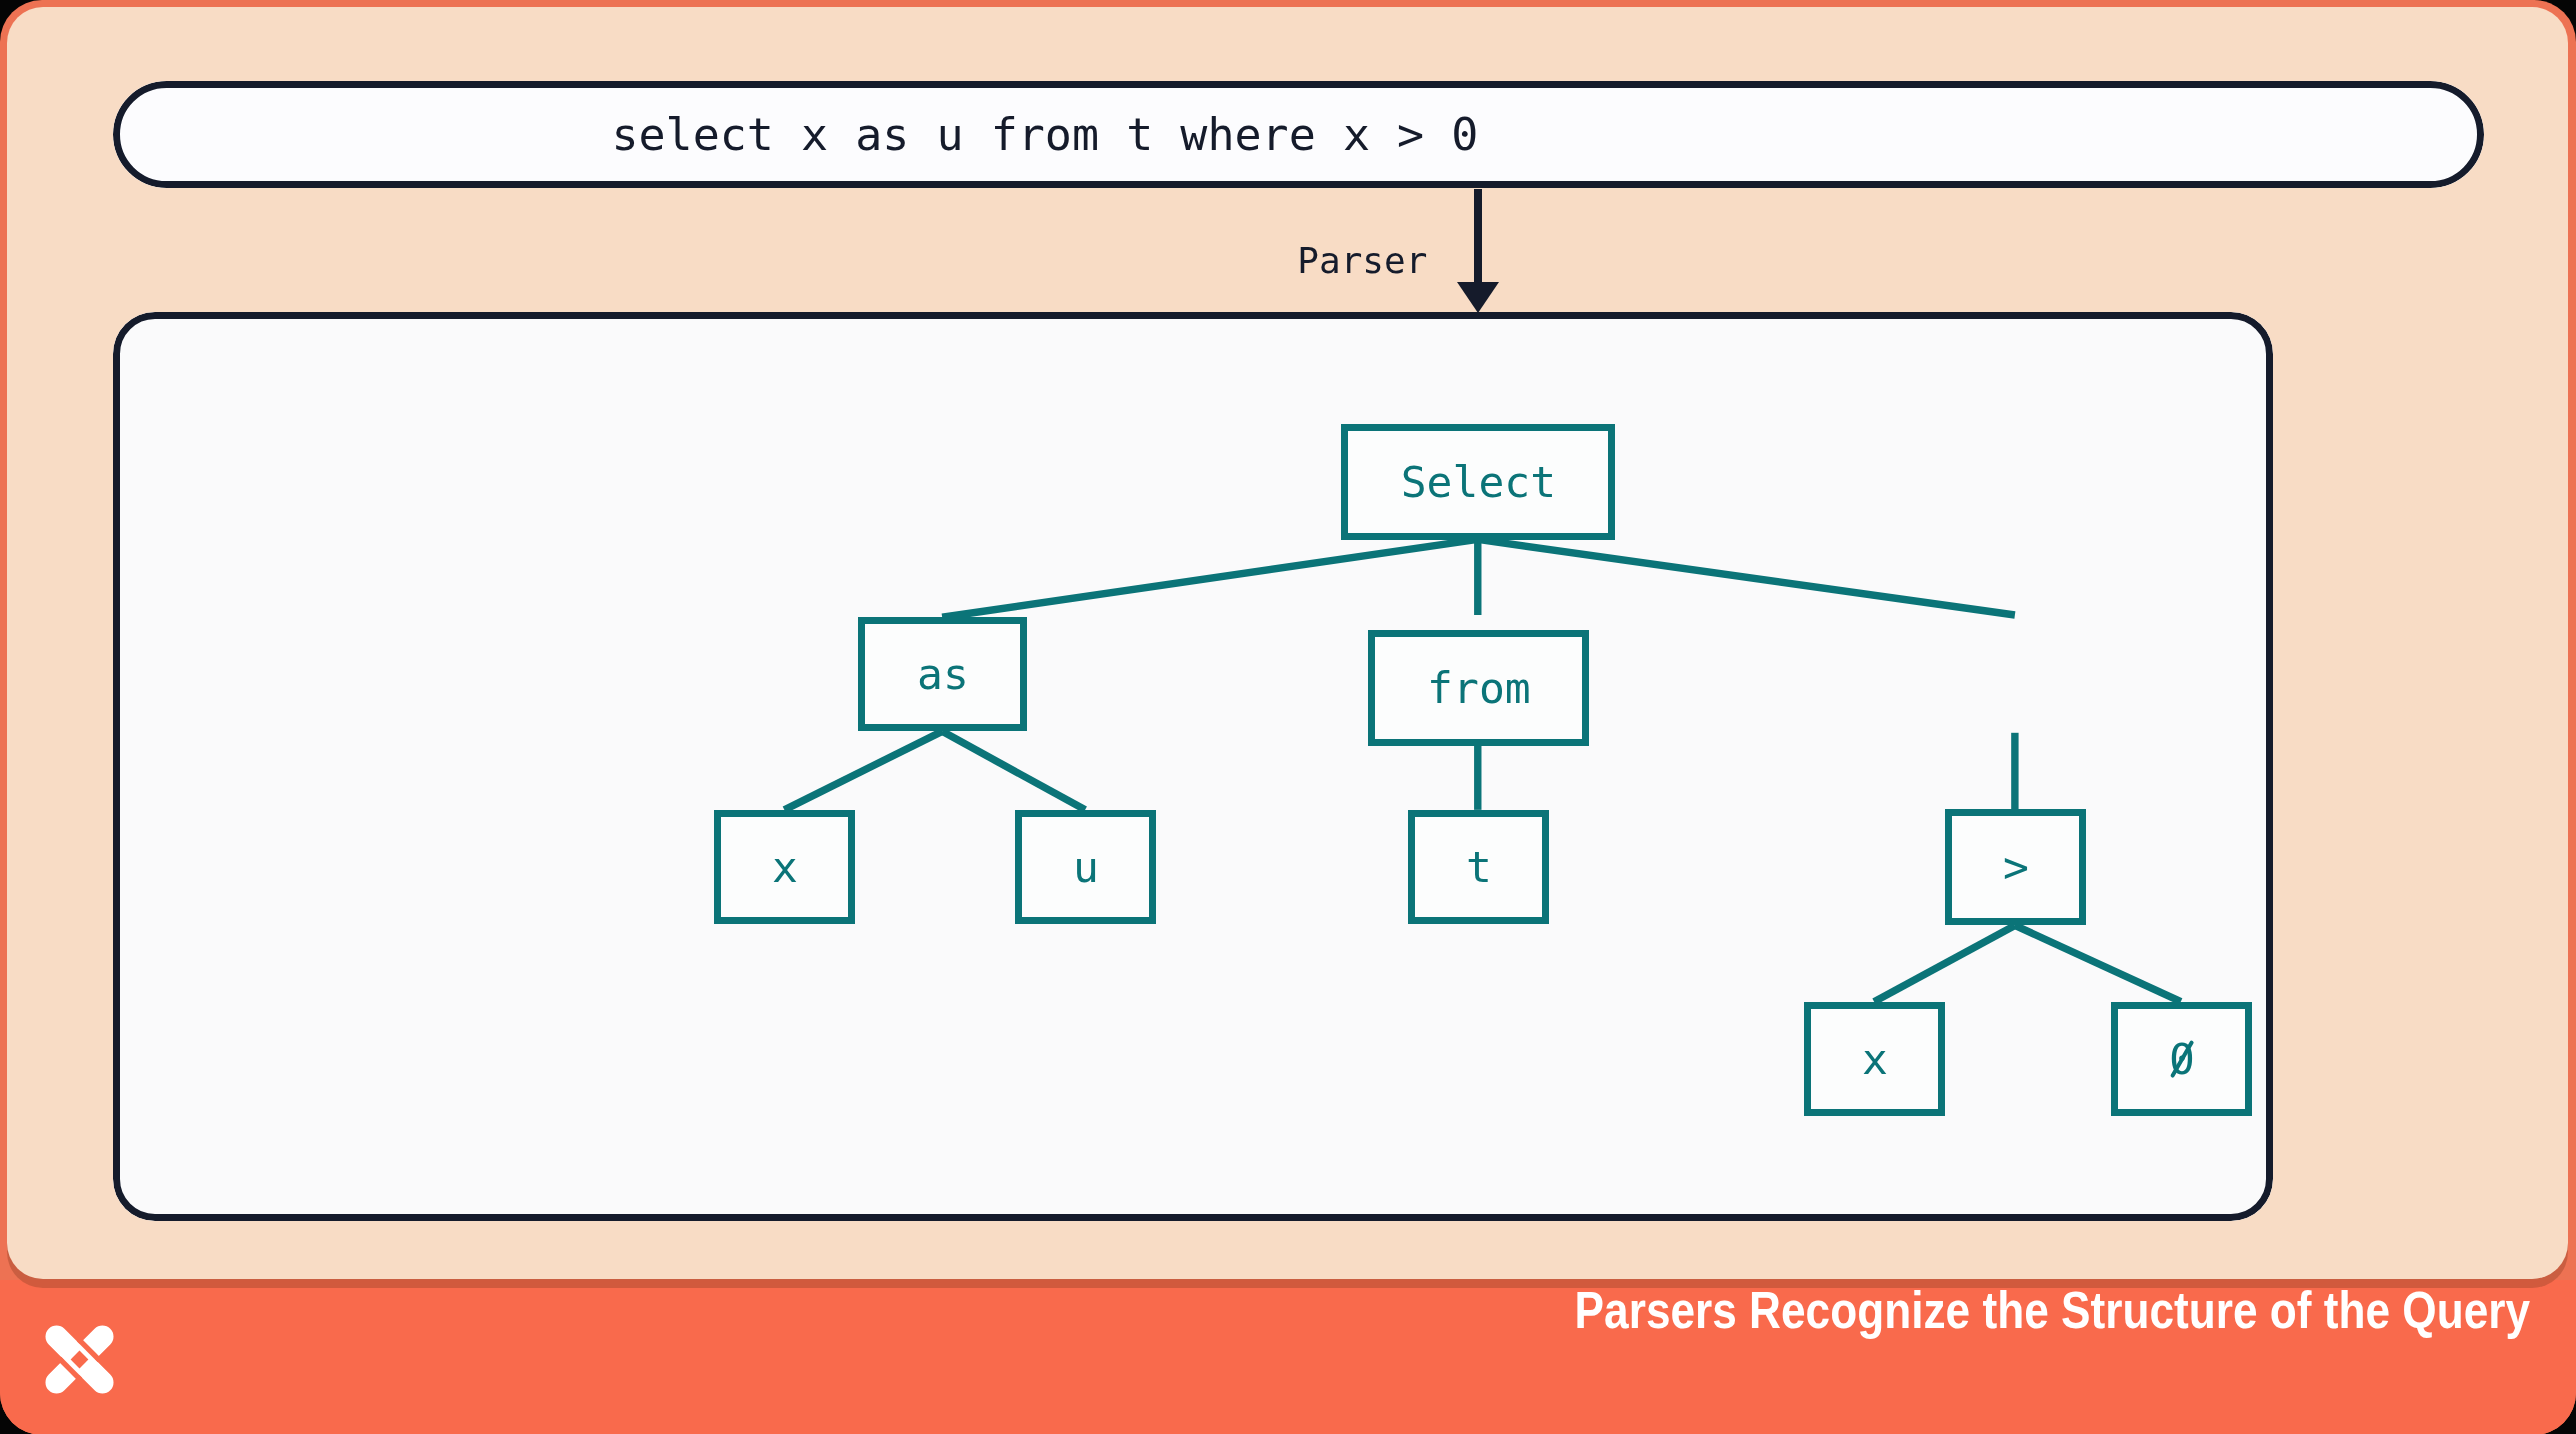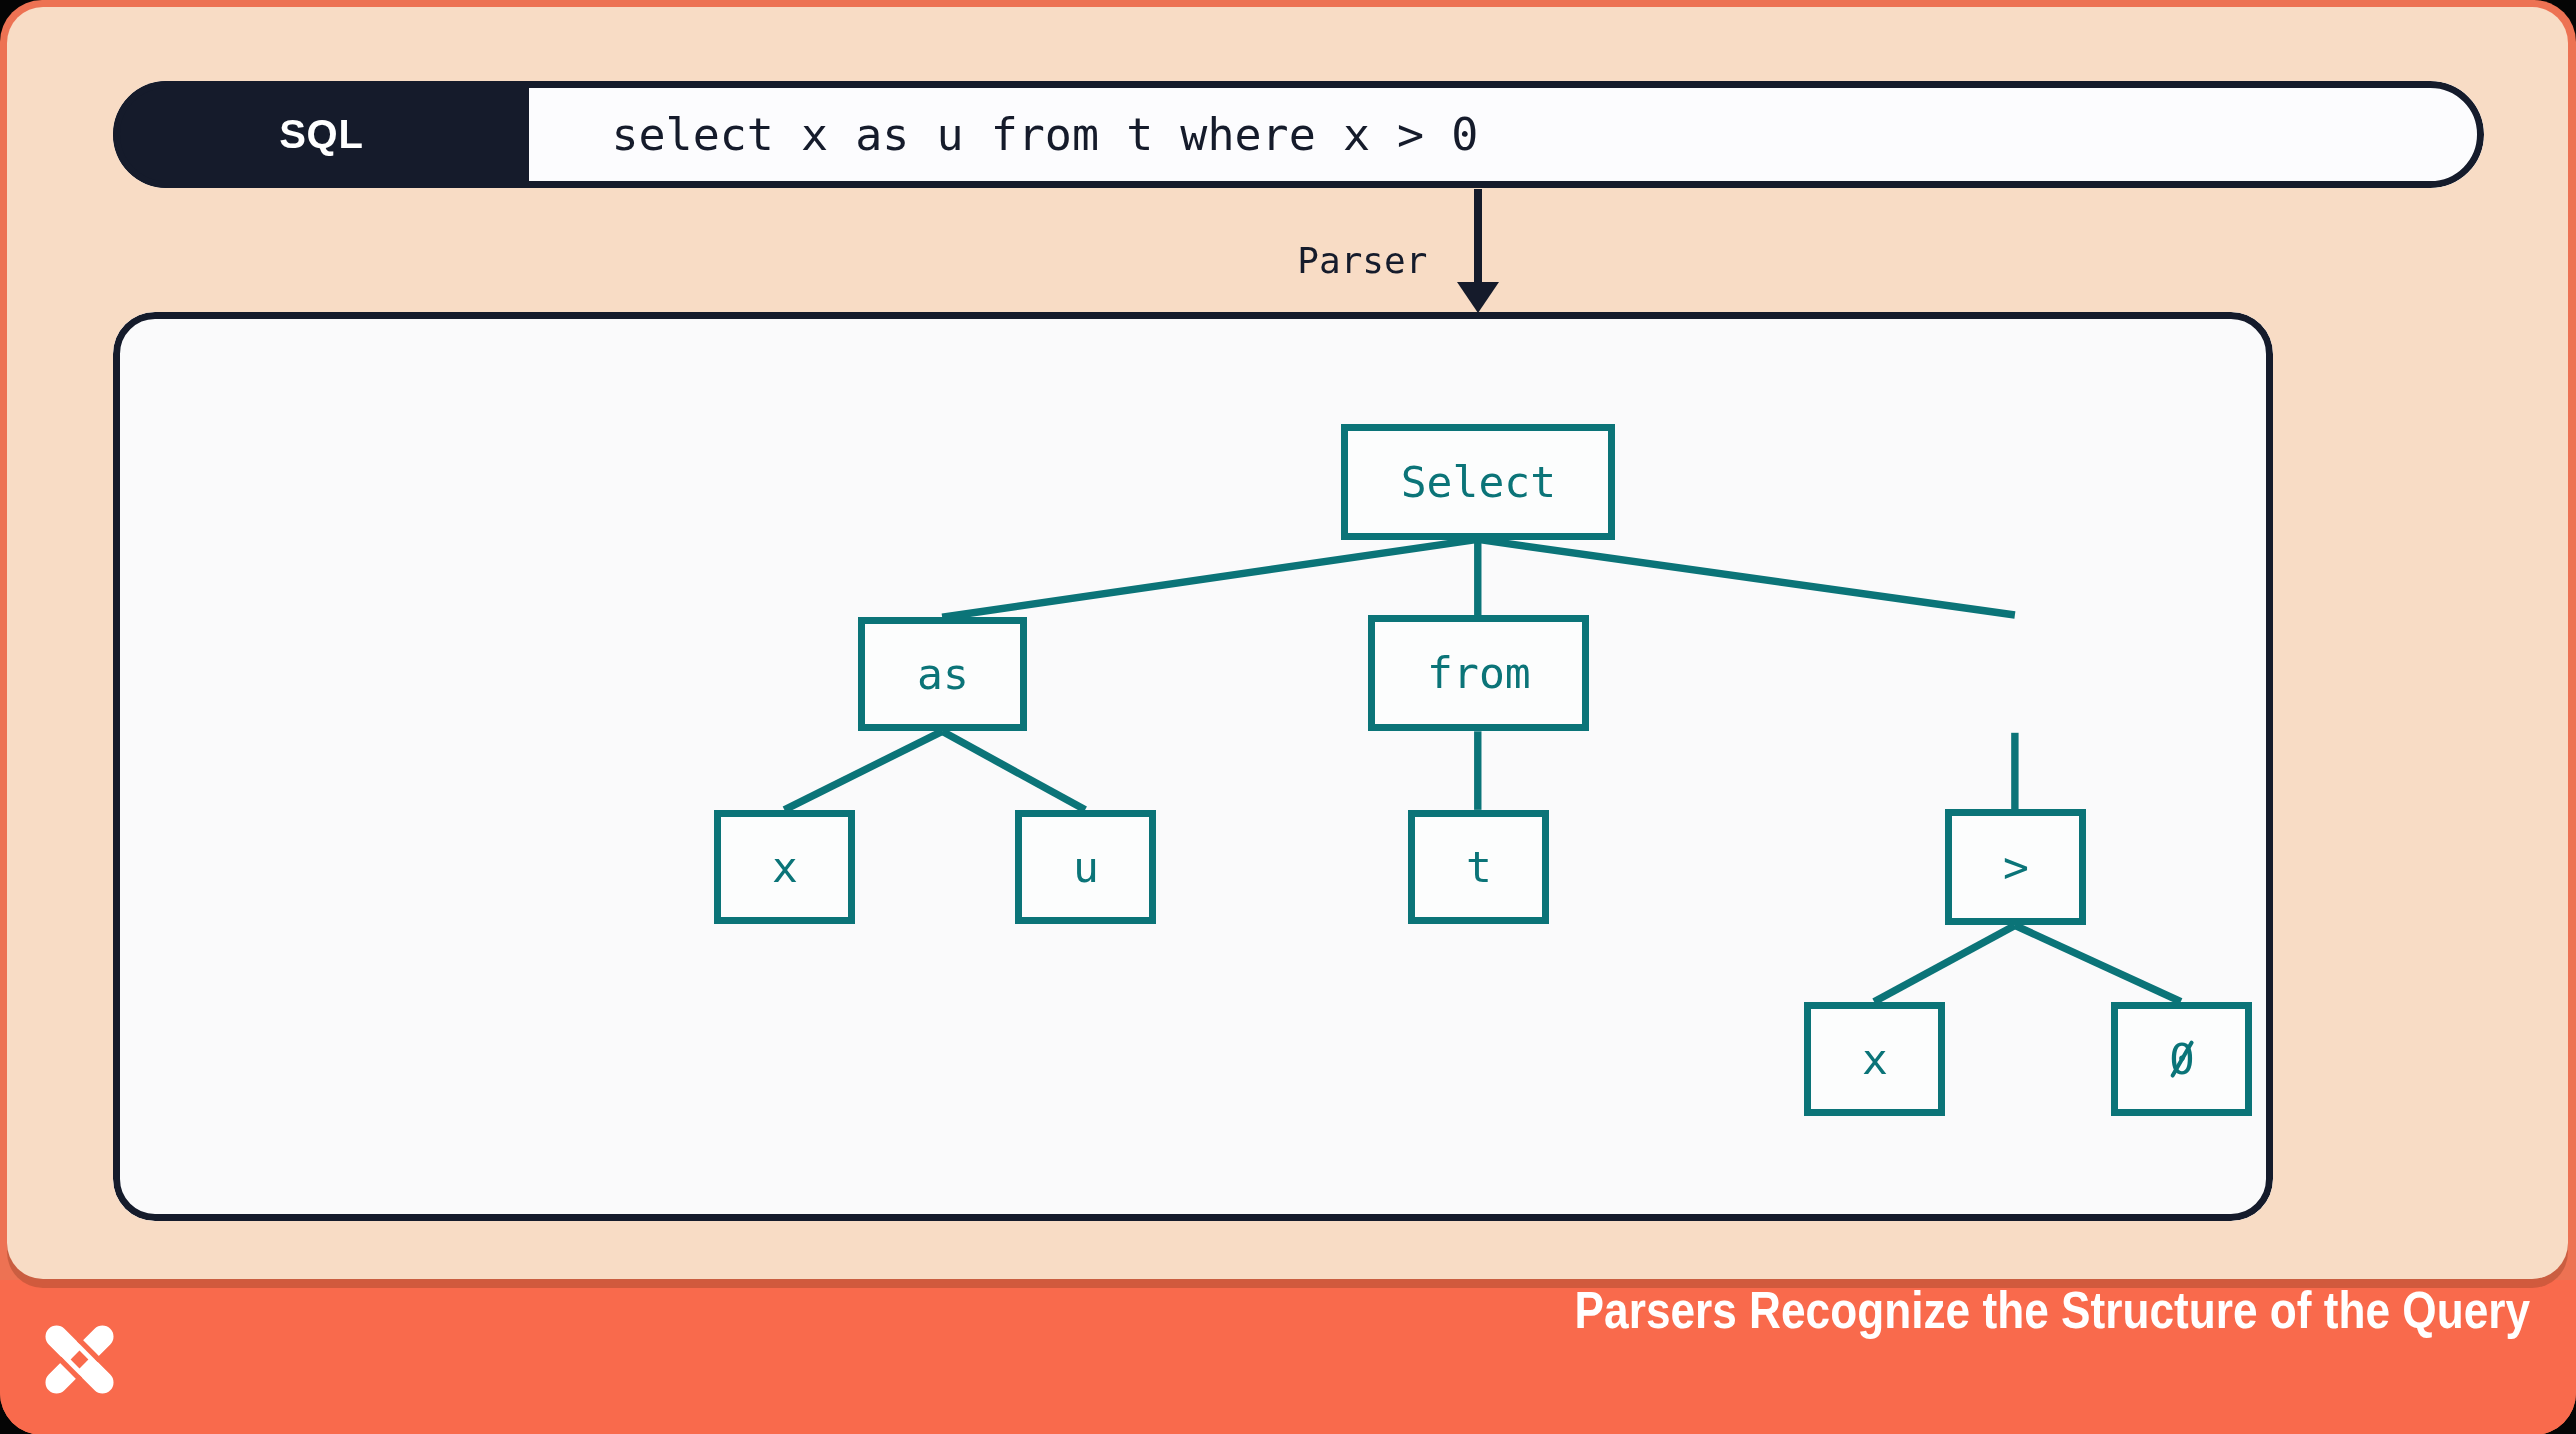--- a/index.html
+++ b/index.html
@@ -85,21 +85,21 @@
   .edges{position:absolute;left:0;top:0;}
   .edges line{stroke:var(--teal,#0B7478);stroke-width:10;}
   .node{
     position:absolute;box-sizing:border-box;background:#FCFDFD;
     border:7.4px solid var(--teal,#0B7478);
     display:flex;align-items:center;justify-content:center;
     font-family:"DejaVu Sans Mono",monospace;font-size:43px;color:var(--teal,#0B7478);
   }
   .n-select{left:1228px;top:112px;width:274px;height:116px;}
   .n-as{left:745px;top:305px;width:169px;height:114px;}
-  .n-from{left:1255px;top:303px;width:221px;height:116px;}
+  .n-from{left:1255px;top:318px;width:221px;height:116px;}
   .n-where{left:1780px;top:303px;width:245px;height:118px;}
   .n-x1{left:601px;top:498px;width:141px;height:114px;}
   .n-u{left:902px;top:498px;width:141px;height:114px;}
   .n-t{left:1295px;top:498px;width:141px;height:114px;}
   .n-gt{left:1832px;top:497px;width:141px;height:116px;}
   .n-x2{left:1691px;top:690px;width:141px;height:114px;}
   .n-zero{left:1998px;top:690px;width:141px;height:114px;}
   .slash-zero{position:relative;display:inline-block;}
   .slash-zero::after{
     content:'';position:absolute;left:50%;top:50%;width:3.7px;height:42px;
@@ -133,23 +133,20 @@
         <rect x="15" y="57.5" width="40" height="7" transform="rotate(45 35 61)" style="fill:var(--footer-orange,#F96A4C)"></rect>
       </svg>
       <div class="footer-title-wrap">
         <span>Parsers Recognize the Structure of the Query</span>
       </div>
     </div>
 
     <div class="slide-body">
 
       <div class="sql-pill">
-        <div class="sql-label-seg">
-          <span>SQL</span>
-        </div>
         <div class="sql-query">select x as u from t where x &gt; 0</div>
         <div class="sql-pill-border"></div>
       </div>
 
       <div class="parser-label">Parser</div>
       <div class="arrow-line"></div>
       <div class="arrow-head"></div>
 
       <div class="tree-panel">
 

